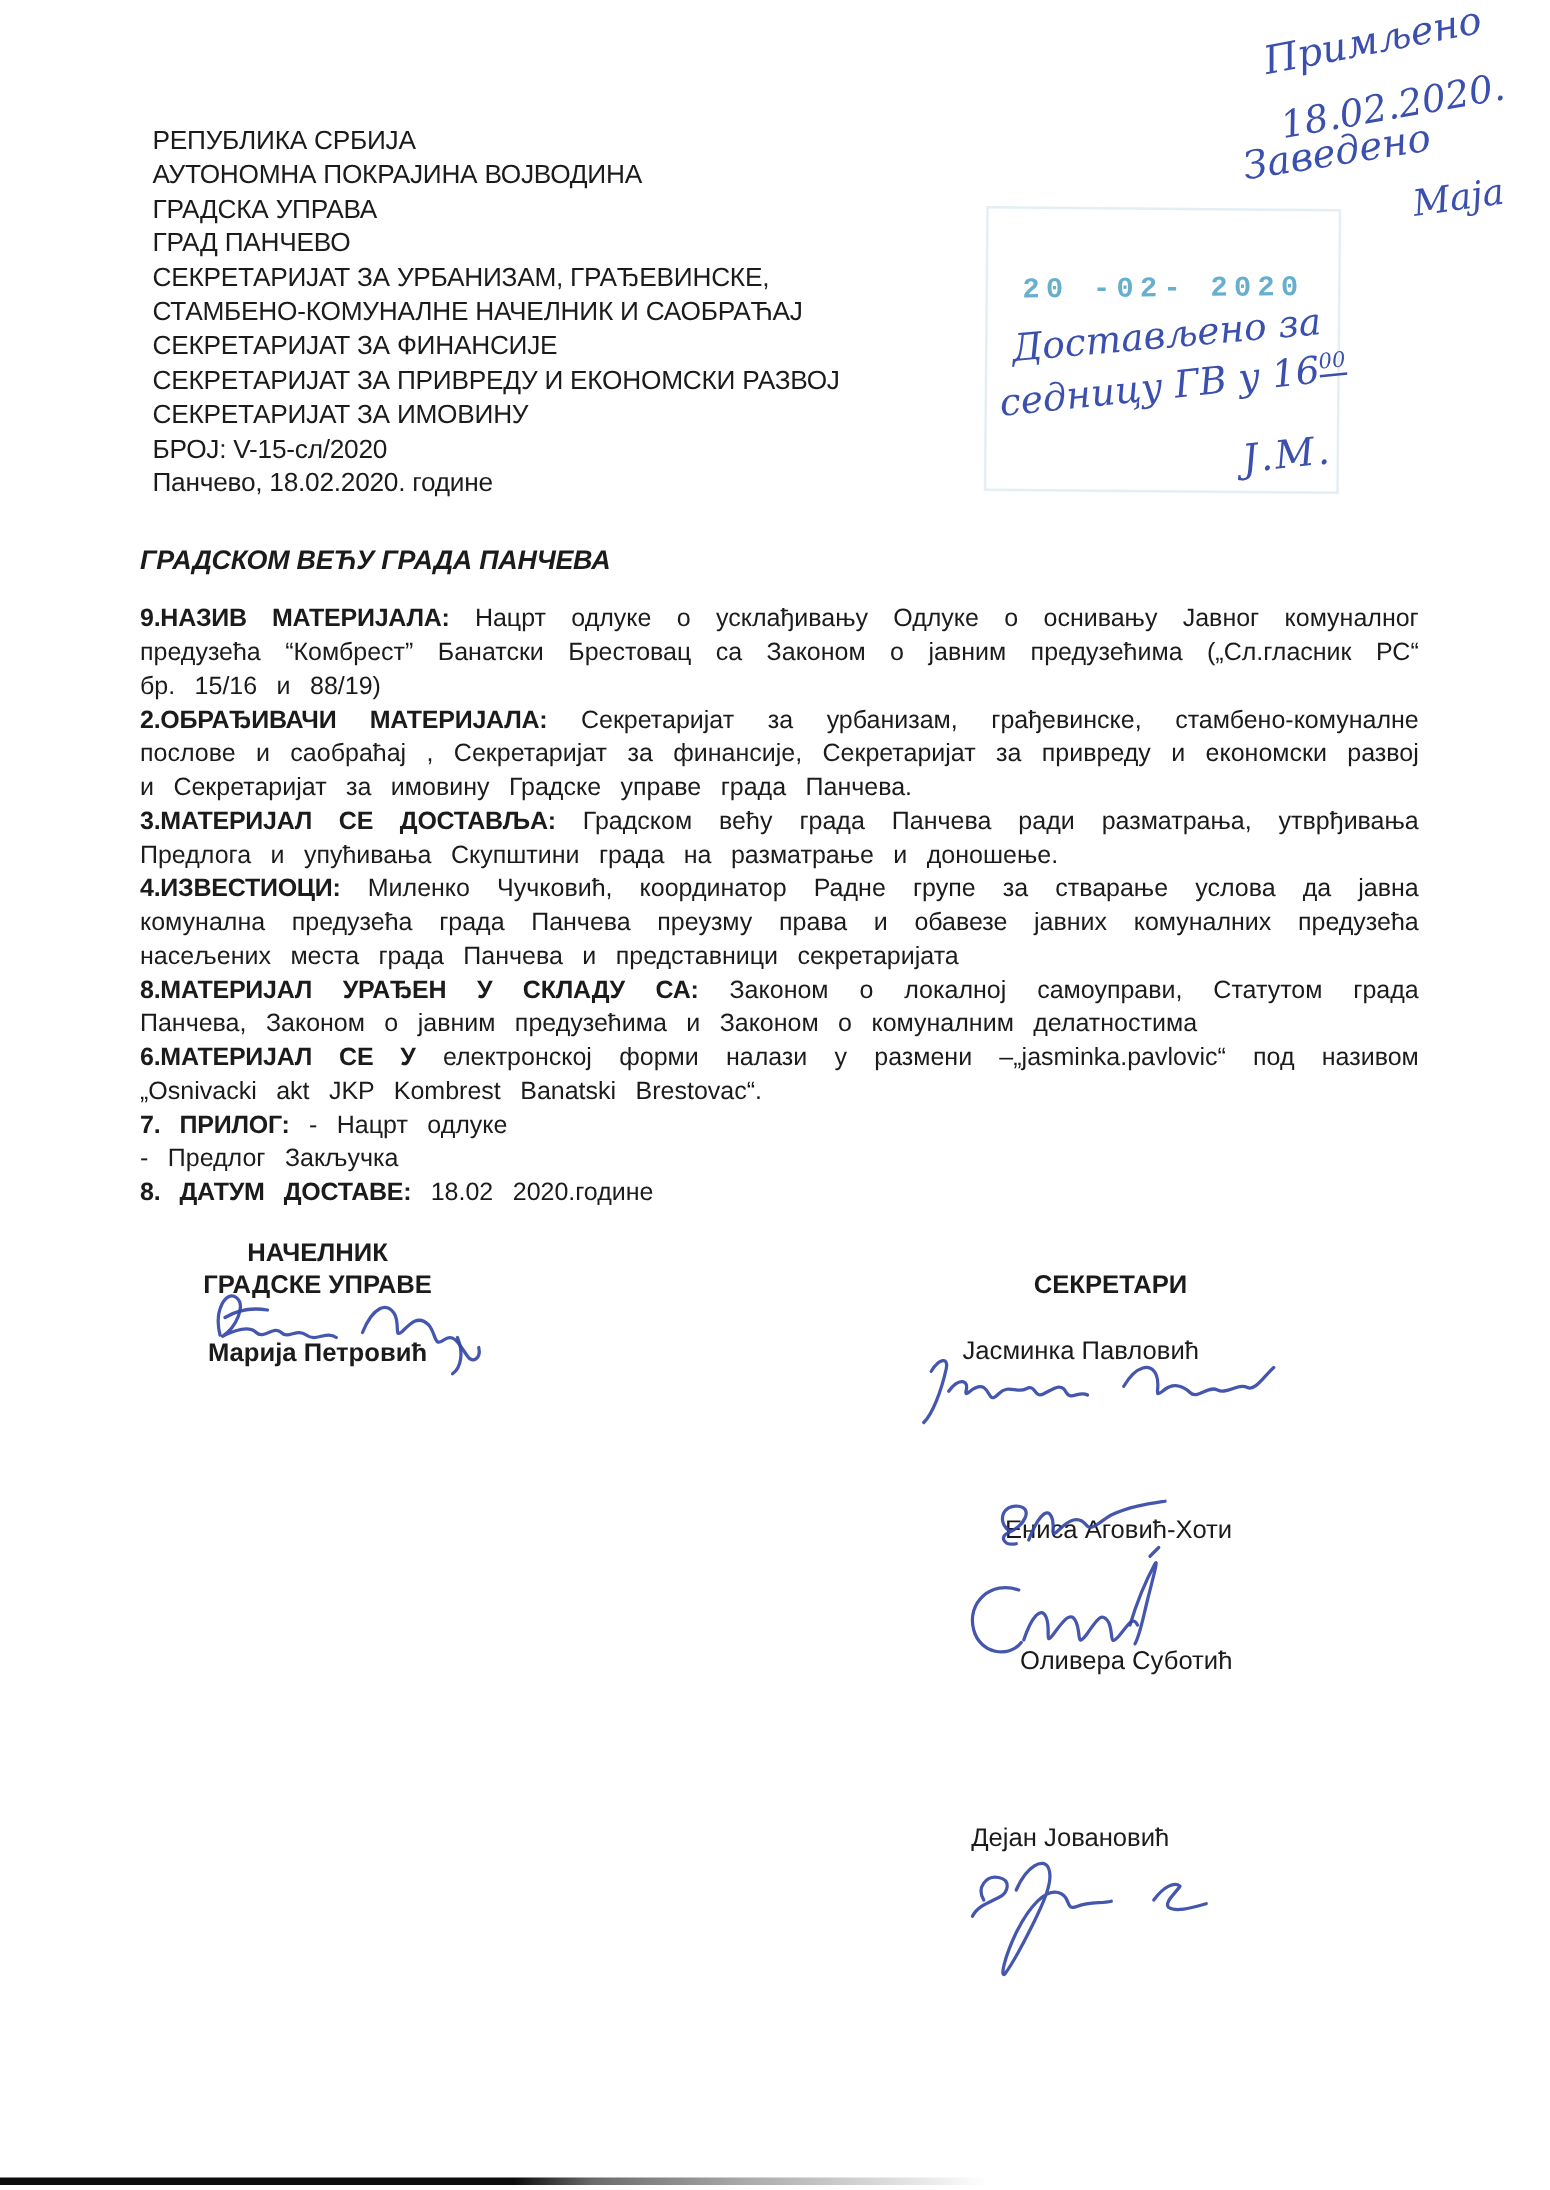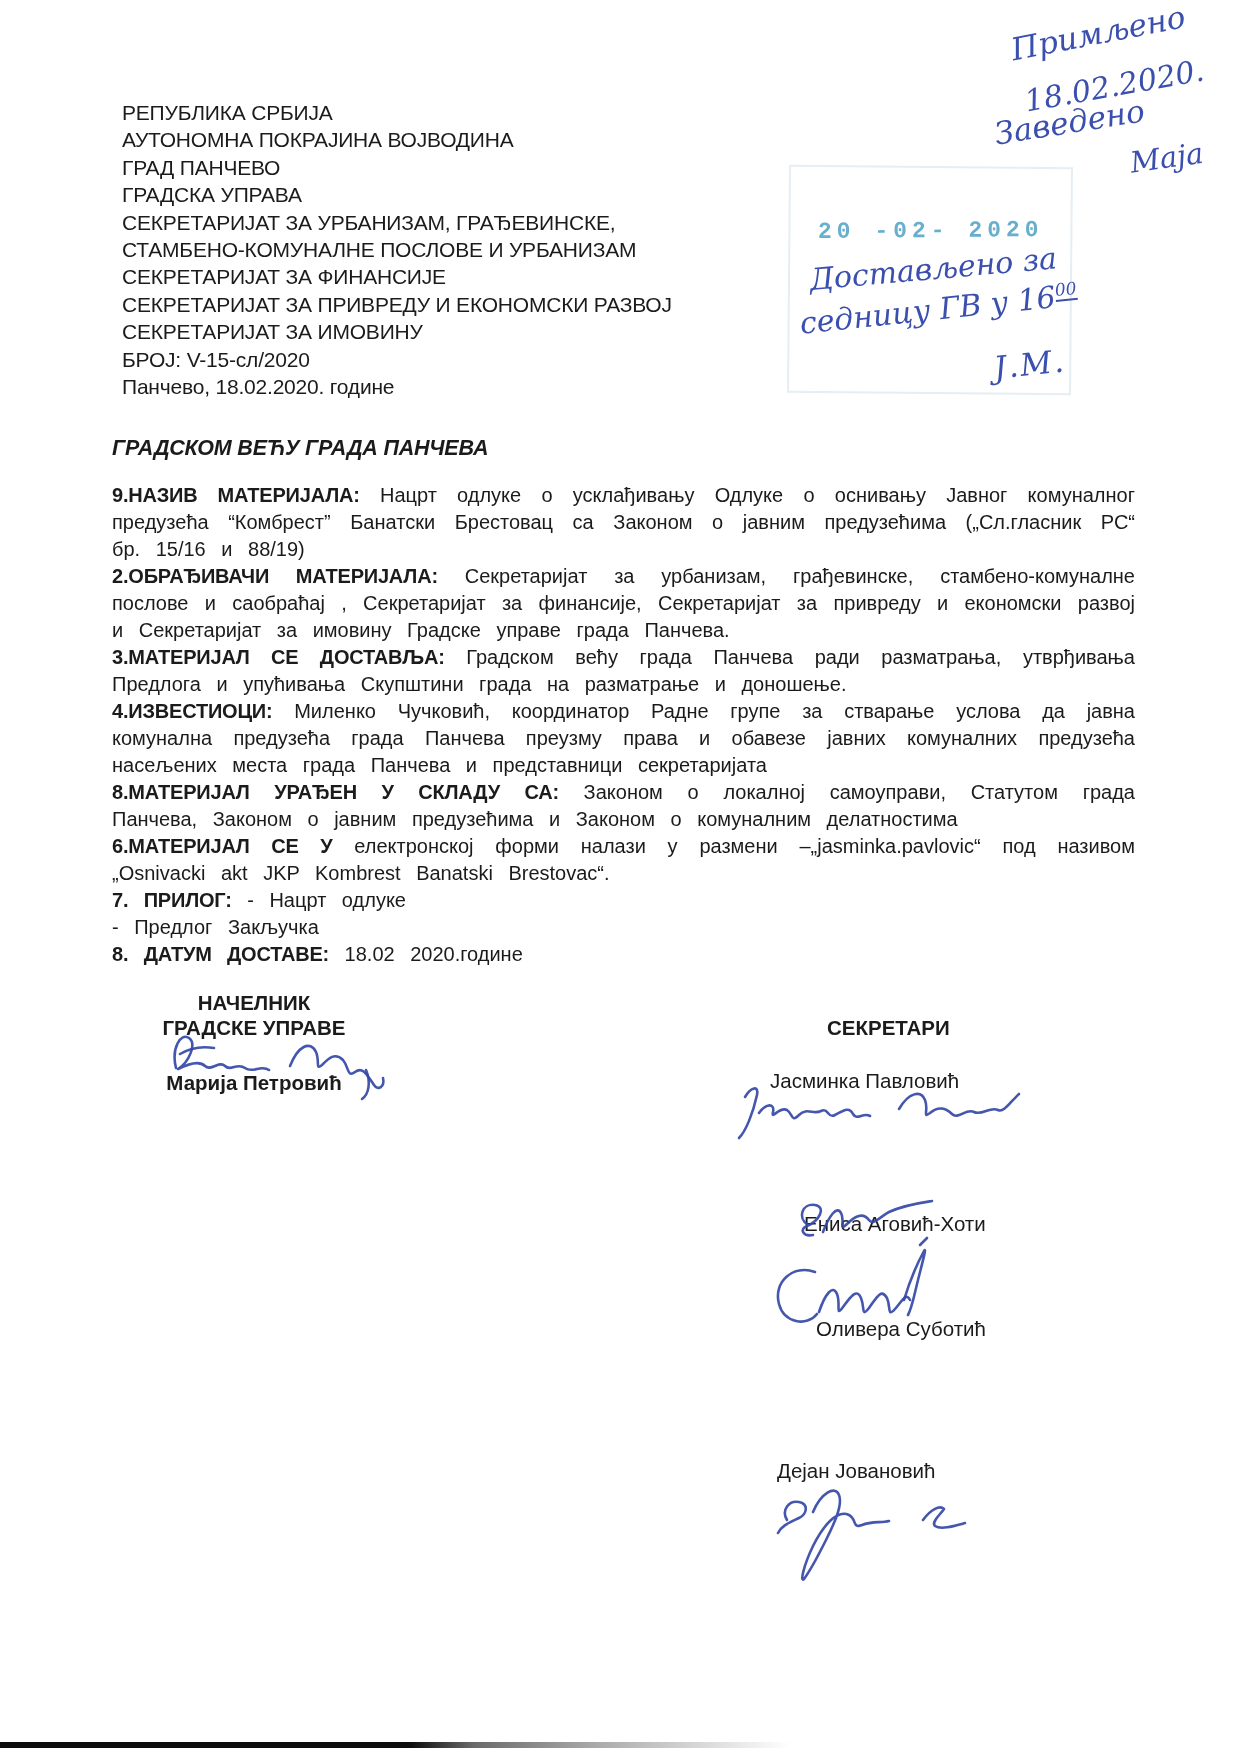--- a/index.html
+++ b/index.html
@@ -80,24 +80,24 @@
   }
 </style>
 </head>
 <body>
 
 <div class="page">
 
   <div class="letterhead">
     <div>РЕПУБЛИКА СРБИЈА</div>
     <div>АУТОНОМНА ПОКРАЈИНА ВОЈВОДИНА</div>
+    <div>ГРАДСКА УПРАВА</div>
     <div>ГРАД ПАНЧЕВО</div>
-    <div>ГРАДСКА УПРАВА</div>
     <div>СЕКРЕТАРИЈАТ ЗА УРБАНИЗАМ, ГРАЂЕВИНСКЕ,</div>
-    <div>СТАМБЕНО-КОМУНАЛНЕ ПОСЛОВЕ И УРБАНИЗАМ</div>
+    <div>СТАМБЕНО-КОМУНАЛНЕ НАЧЕЛНИК И САОБРАЋАЈ</div>
     <div>СЕКРЕТАРИЈАТ ЗА ФИНАНСИЈЕ</div>
     <div>СЕКРЕТАРИЈАТ ЗА ПРИВРЕДУ И ЕКОНОМСКИ РАЗВОЈ</div>
     <div>СЕКРЕТАРИЈАТ ЗА ИМОВИНУ</div>
     <div>БРОЈ: V-15-сл/2020</div>
     <div>Панчево, 18.02.2020. године</div>
   </div>
 
   <div class="hand hw1">Примљено</div>
   <div class="hand hw2">18.02.2020.</div>
   <div class="hand hw3">Заведено</div>

